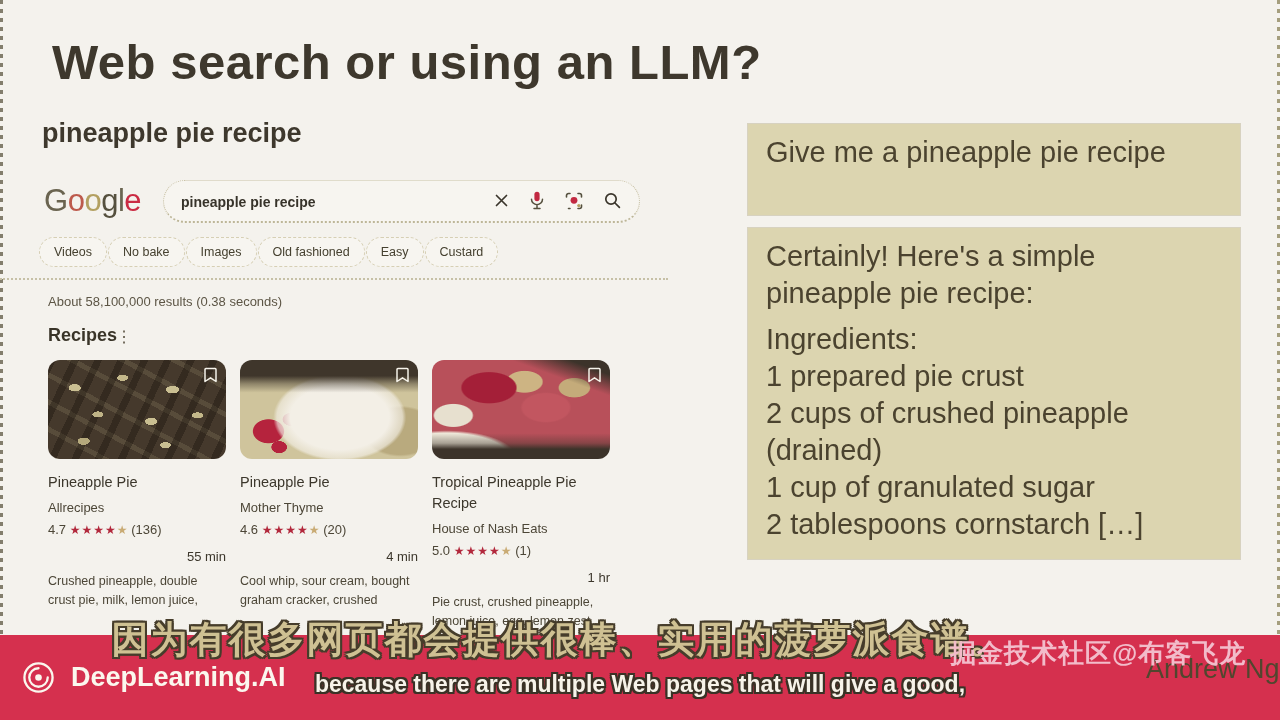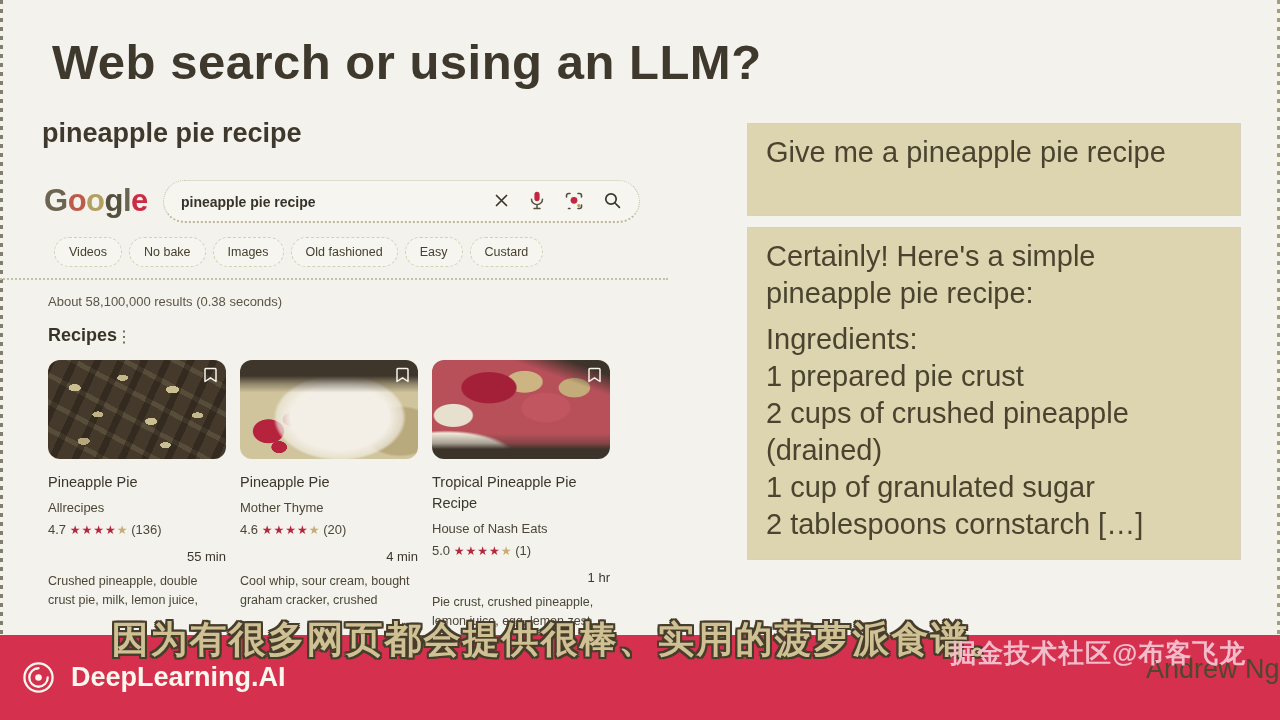--- a/index.html
+++ b/index.html
@@ -11,32 +11,32 @@
   .edge { position:absolute; top:0; width:3px; height:720px; opacity:.75;
           background:repeating-linear-gradient(180deg,#5d5742 0 4px, transparent 4px 9px); }
   .edge.left { left:0; } .edge.right { right:0; background:repeating-linear-gradient(180deg,#8a8258 0 4px, transparent 4px 9px); }
 
   .slide-title { position:absolute; left:52px; top:34px; font-size:49px; font-weight:600;
                  color:#3e382d; letter-spacing:.5px; }
 
   .query-heading { position:absolute; left:42px; top:118px; font-size:27px; font-weight:600; color:#3e382d; }
 
   
-  .g-logo { position:absolute; left:44px; top:183px; font-size:31px; font-weight:700; letter-spacing:-.5px; }
+  .g-logo { position:absolute; left:44px; top:183px; font-size:31px; font-weight:400; letter-spacing:-.5px; }
   .g-logo span { display:inline-block; }
   .gl-0 { color:#6a6450; } .gl-1 { color:#bd5a4c; } .gl-2 { color:#b3a061; }
   .gl-3 { color:#55503e; } .gl-4 { color:#6a6450; } .gl-5 { color:#cb2b43; }
 
   .search-pill { position:absolute; left:163px; top:180px; width:477px; height:43px;
                  border:1px dotted #c9c2a6; border-bottom:2px dotted #bdb698; border-radius:22px; background:#f7f5f0; }
   .search-value { position:absolute; left:17px; top:13px; font-size:14px; font-weight:700; color:#37332a; }
   .pill-icons { position:absolute; right:18px; top:10px; display:flex; align-items:center; gap:21px; }
   .pill-icons svg { display:block; cursor:pointer; }
 
-  .chips { position:absolute; left:54px; top:237px; display:flex; gap:7px; }
+  .chips { position:absolute; left:39px; top:237px; display:flex; gap:1px; }
   .chip { height:30px; line-height:28px; padding:0 14px; border:1px dashed #d6cfb4; border-radius:16px;
           font-size:12.5px; color:#45402f; background:#f7f5f0; white-space:nowrap; }
 
   .results-divider { position:absolute; left:0; top:278px; width:668px; border-top:2px dotted #c6c0a6; }
   .results-stats { position:absolute; left:48px; top:294px; font-size:13px; color:#5c5545; }
 
   .recipes-header { position:absolute; left:48px; top:325px; font-size:18px; font-weight:700; color:#393428; }
   .more-vert { position:absolute; left:116px; top:327px; font-size:16px; color:#5c5545; cursor:pointer; }
 
   .card { position:absolute; top:360px; width:178px; }
@@ -250,17 +250,18 @@
     <span>
       <svg width="33" height="33" viewBox="0 0 34 34">
         <circle cx="17" cy="17" r="14.5" stroke="#fbf7ee" stroke-width="2.4" fill="none"></circle>
         <path d="M17 7.5 a9.5 9.5 0 1 0 9.5 9.5" stroke="#fbf7ee" stroke-width="2.4" fill="none" stroke-linecap="round"></path>
         <circle cx="17" cy="17" r="3.4" fill="#fbf7ee"></circle>
       </svg>
     </span>
     <span>DeepLearning.AI</span>
   </div>
 
+  <div class="subtitle-en">because there are multiple Web pages that will give a good,</div>
 
   <div class="author">Andrew Ng</div>
   <div class="watermark">掘金技术社区@布客飞龙</div>
 
 </div>
 
 </body></html>

